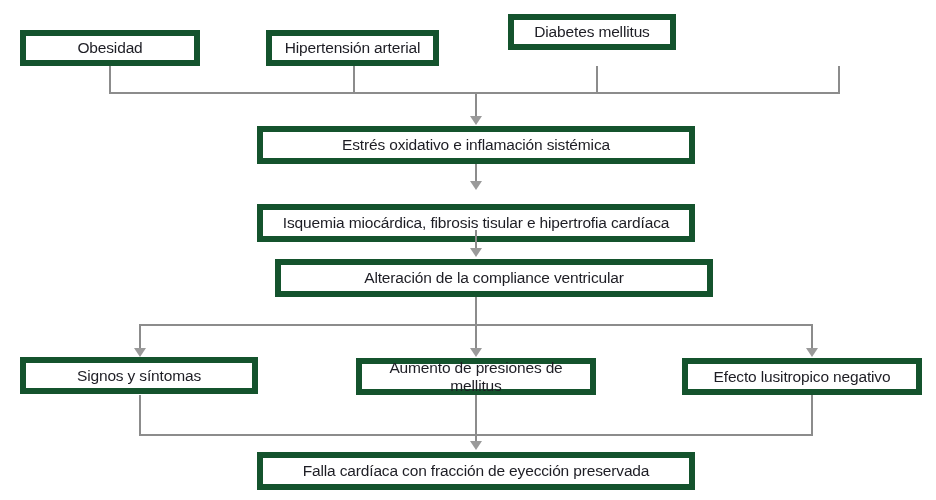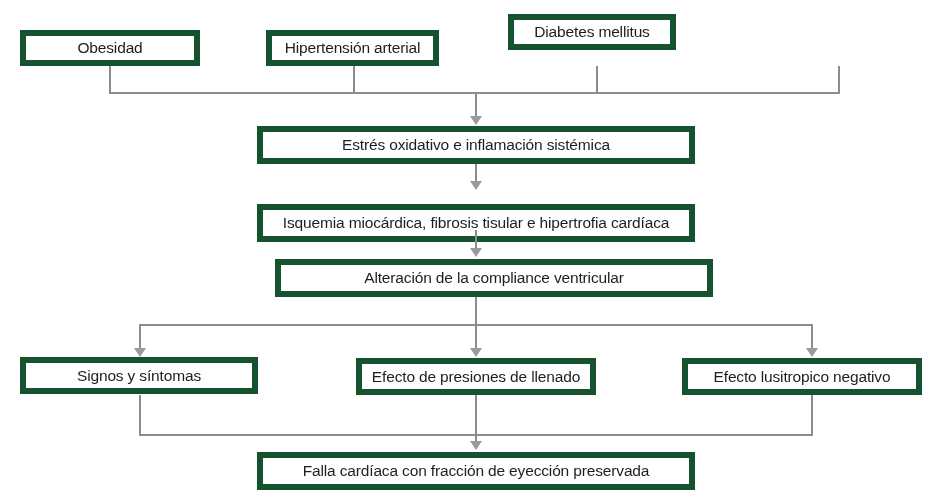--- a/index.html
+++ b/index.html
@@ -118,21 +118,21 @@
   <div class="ln ln-v" style="left:475px; top:324px; height:25px;"></div>
   <div class="arrow" style="left:470px; top:348px;"></div>
 
   <div class="ln ln-v" style="left:811px; top:324px; height:25px;"></div>
   <div class="arrow" style="left:806px; top:348px;"></div>
 
   <div class="node n-signos">
     <span>Signos y síntomas</span>
   </div>
   <div class="node n-presiones">
-    <span>Efecto de presiones de llenado</span>
+    <span>Aumento de presiones de mellitus</span>
   </div>
   <div class="node n-lusitropico">
     <span>Efecto lusitropico negativo</span>
   </div>
 
   <div class="ln ln-v" style="left:139px; top:395px; height:39px;"></div>
   <div class="ln ln-v" style="left:475px; top:395px; height:39px;"></div>
   <div class="ln ln-v" style="left:811px; top:395px; height:39px;"></div>
   <div class="ln ln-h" style="left:139px; top:434px; width:674px;"></div>
   <div class="ln ln-v" style="left:475px; top:434px; height:9px;"></div>

